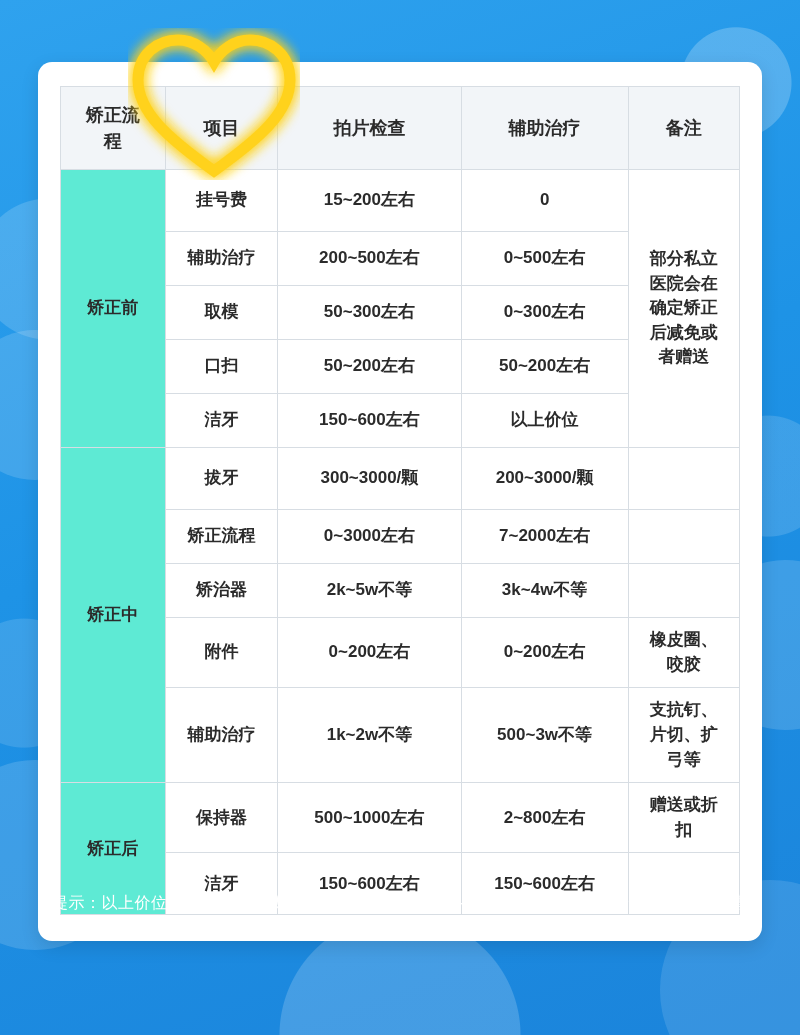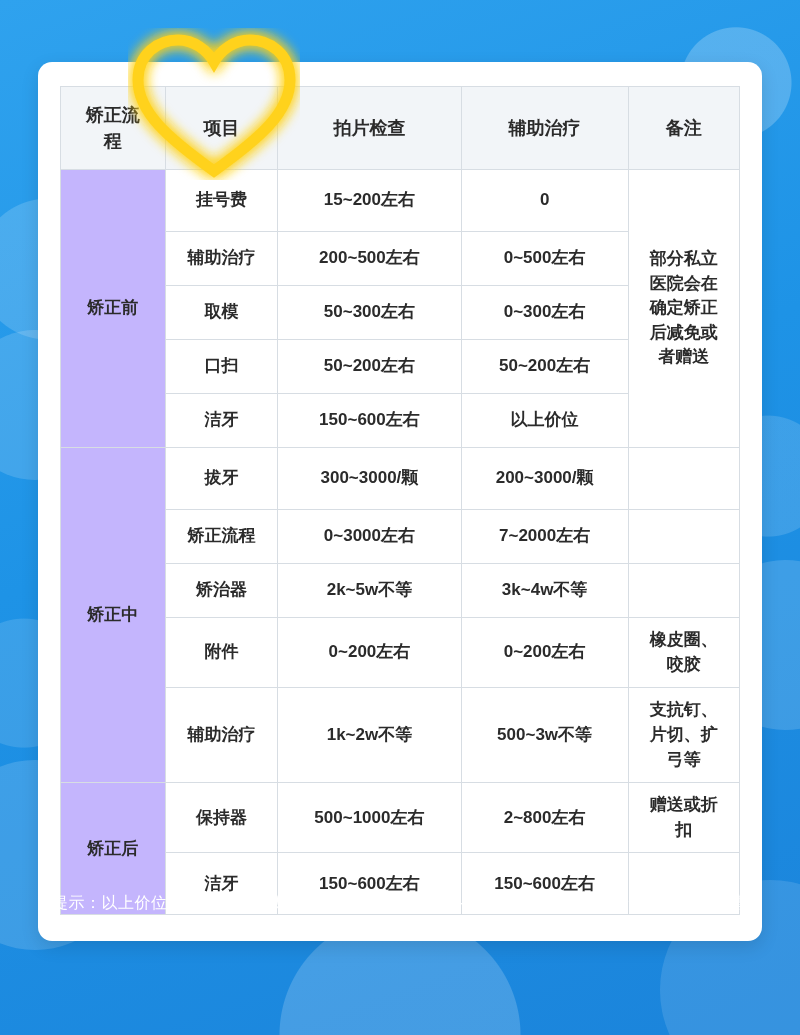--- a/index.html
+++ b/index.html
@@ -60,21 +60,21 @@
     background: #f2f5f8;
     height: 62px;
     font-size: 18px;
   }
   col.c0 { width: 15.4%; }
   col.c1 { width: 16.6%; }
   col.c2 { width: 27.0%; }
   col.c3 { width: 24.6%; }
   col.c4 { width: 16.4%; }
   td.stage {
-    background: #c4b5fd;
+    background: #5eead4;
     font-size: 18px;
   }
   td.item { font-size: 17px; }
   td.note { font-size: 16.5px; line-height: 1.55; padding: 8px 6px; }
   .r1 { height: 62px; }
   .r2 { height: 54px; }
   .heart {
     position: absolute;
     left: 128px;
     top: 28px;

